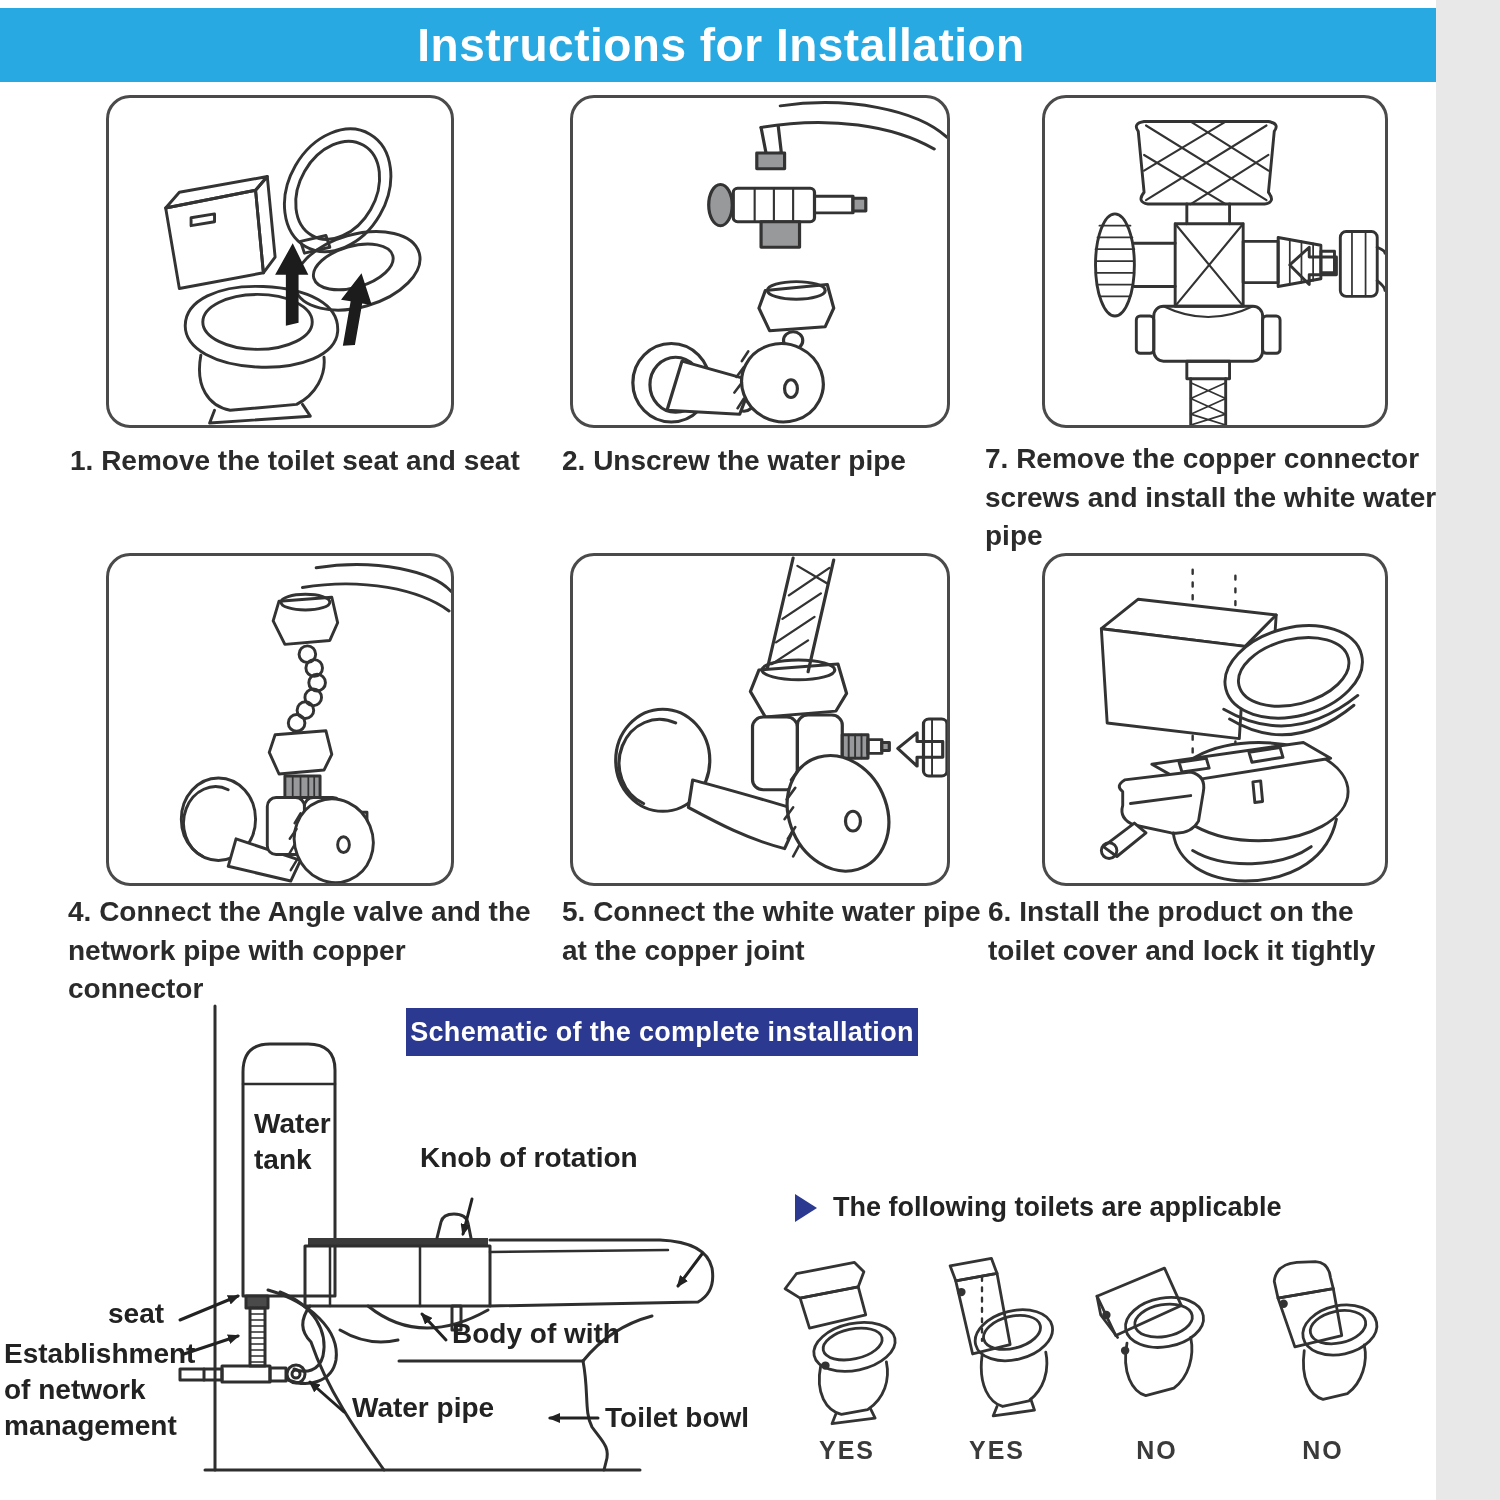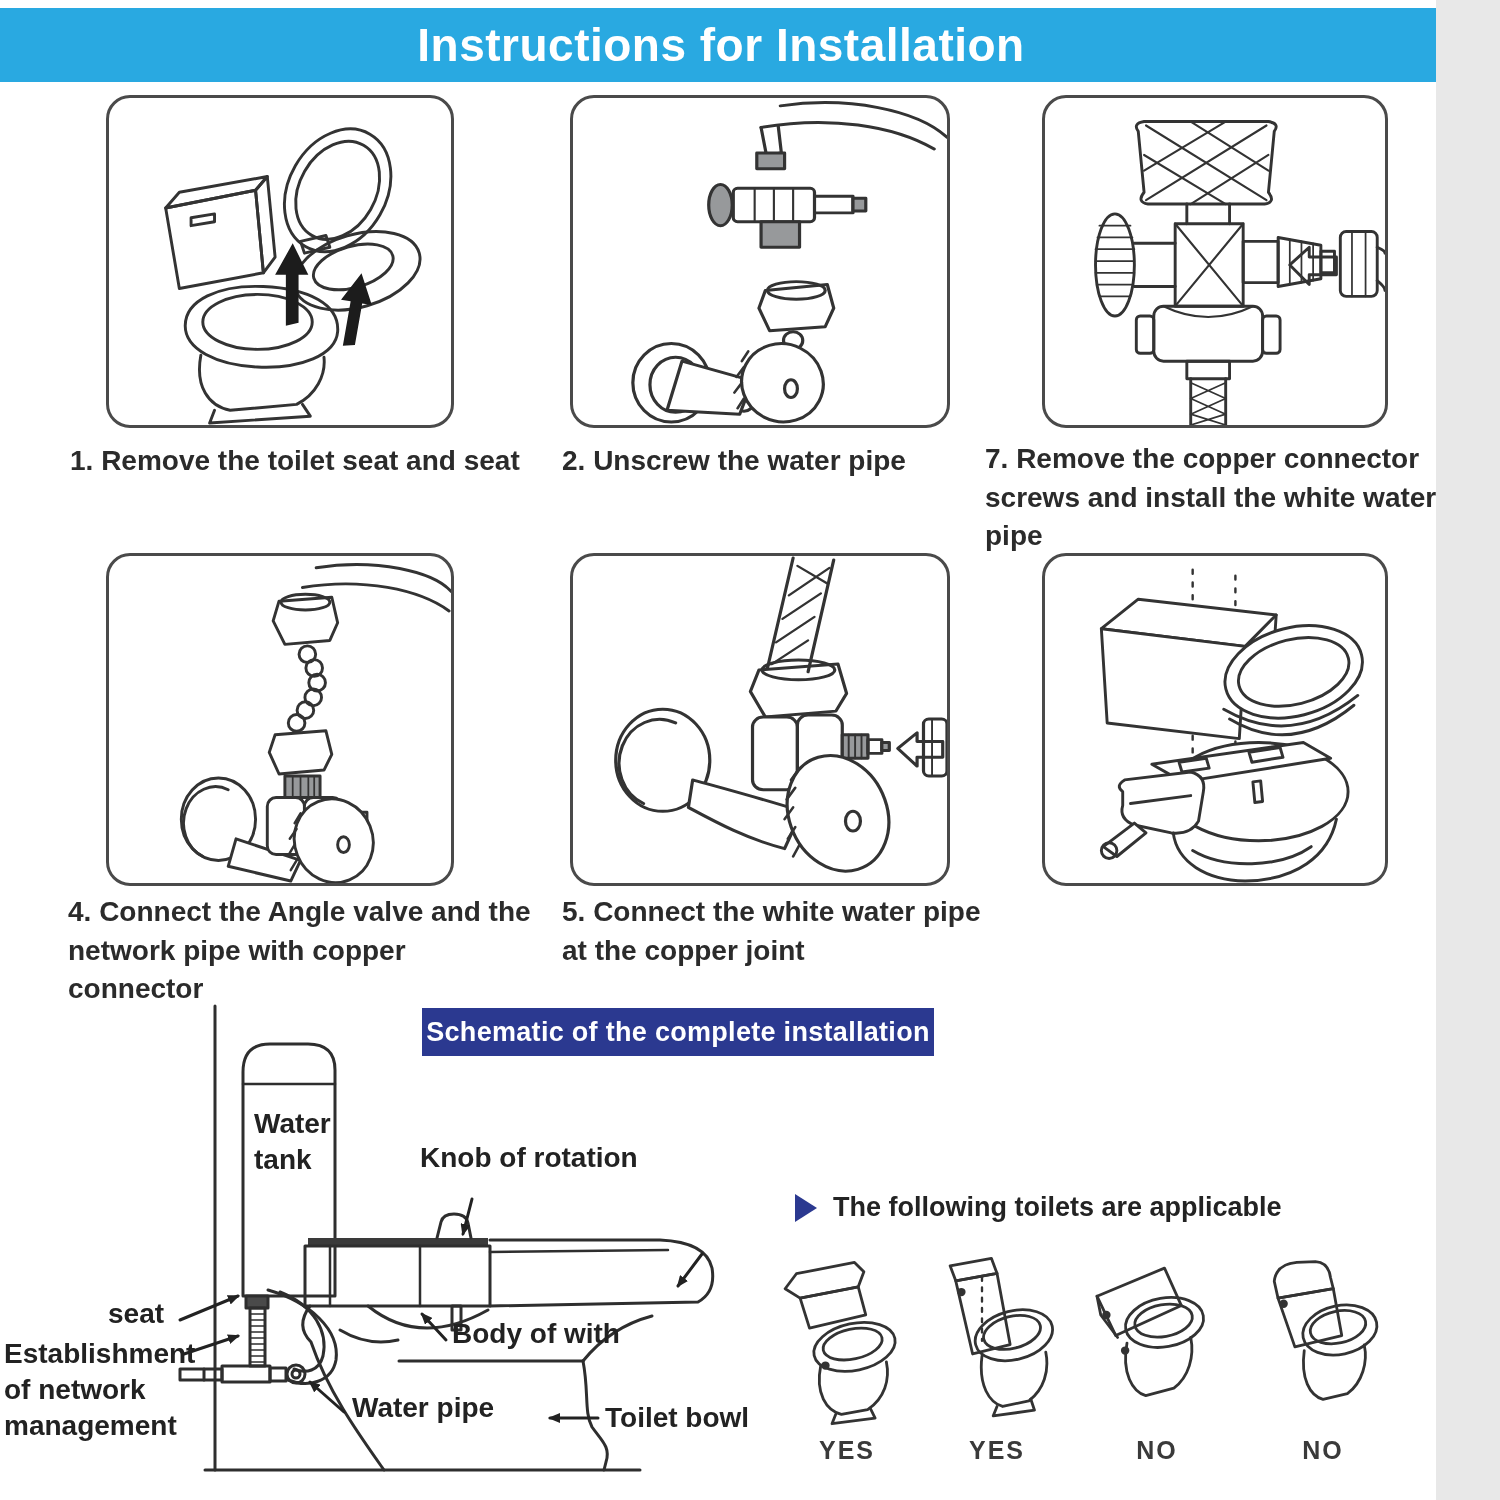--- a/index.html
+++ b/index.html
@@ -34,21 +34,21 @@
   #c2{left:562px;top:442px;width:430px;}
   #c3{left:985px;top:440px;width:512px;}
   #c4{left:68px;top:893px;width:480px;}
   #c5{left:562px;top:893px;width:420px;}
   #c6{left:988px;top:893px;width:440px;}
   
   #schematic-svg{position:absolute;left:0;top:1000px;width:770px;height:500px;}
   .schematic-title{
     position:absolute;left:406px;top:1008px;width:512px;height:48px;
     background:#2B3990;color:#ffffff;font-size:27px;font-weight:bold;
-    display:flex;align-items:center;justify-content:center;letter-spacing:.3px;margin-left:16px;
+    display:flex;align-items:center;justify-content:center;letter-spacing:.3px;
   }
   .schem-label{
     position:absolute;font-size:28px;font-weight:bold;color:#222;line-height:1.28;
   }
   #lbl-water-tank{left:254px;top:1106px;width:100px;}
   #lbl-knob{left:420px;top:1140px;width:280px;}
   #lbl-joint{left:108px;top:1296px;width:90px;}
   #lbl-establishment{left:4px;top:1336px;width:192px;}
   #lbl-water-pipe{left:352px;top:1390px;width:200px;}
   #lbl-body-of-work{left:452px;top:1316px;width:230px;}
@@ -247,20 +247,21 @@
         <path d="M152 300 C184 319 242 318 274 296"></path>
       </g>
     </svg>
   </div>
 
   <div id="c1" class="caption">1. Remove the toilet seat and seat</div>
   <div id="c2" class="caption">2. Unscrew the water pipe</div>
   <div id="c3" class="caption">7. Remove the copper connector screws and install the white water pipe</div>
   <div id="c4" class="caption">4. Connect the Angle valve and the network pipe with copper connector</div>
   <div id="c5" class="caption">5. Connect the white water pipe at the copper joint</div>
+  <div id="c6" class="caption">6. Install the product on the toilet cover and lock it tightly</div>
 
   <div class="schematic-title">
     <span>Schematic of the complete installation</span>
   </div>
 
   <svg id="schematic-svg" viewBox="0 0 770 500">
     <defs>
       <marker id="ah" markerWidth="12" markerHeight="10" refX="10" refY="5" orient="auto" markerUnits="userSpaceOnUse">
         <path d="M0 0 L12 5 L0 10 Z" fill="#222"></path>
       </marker>

